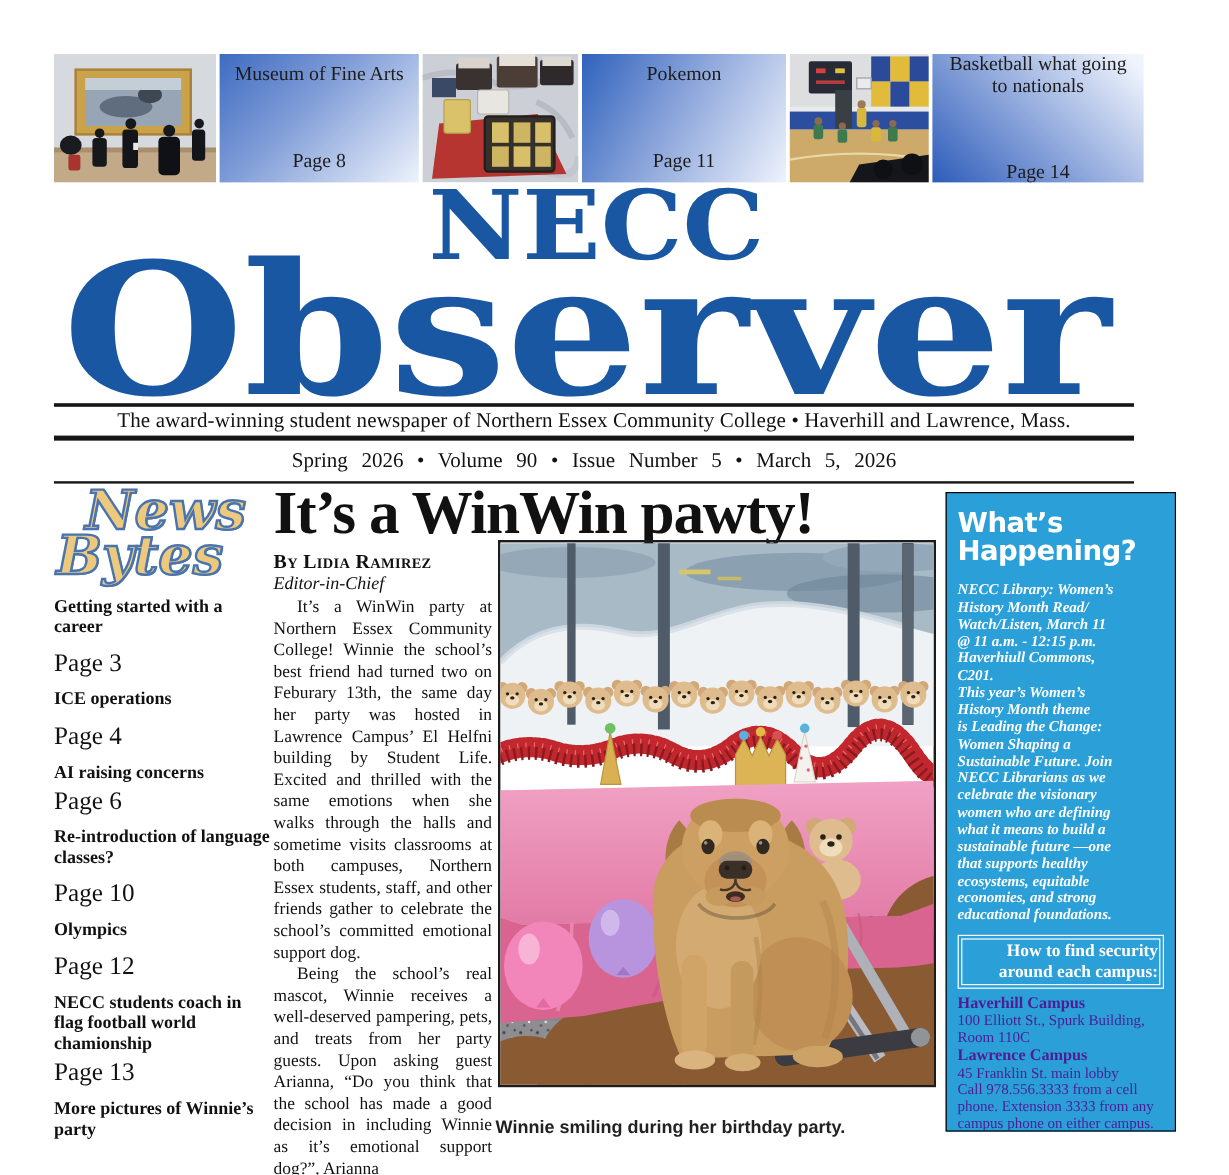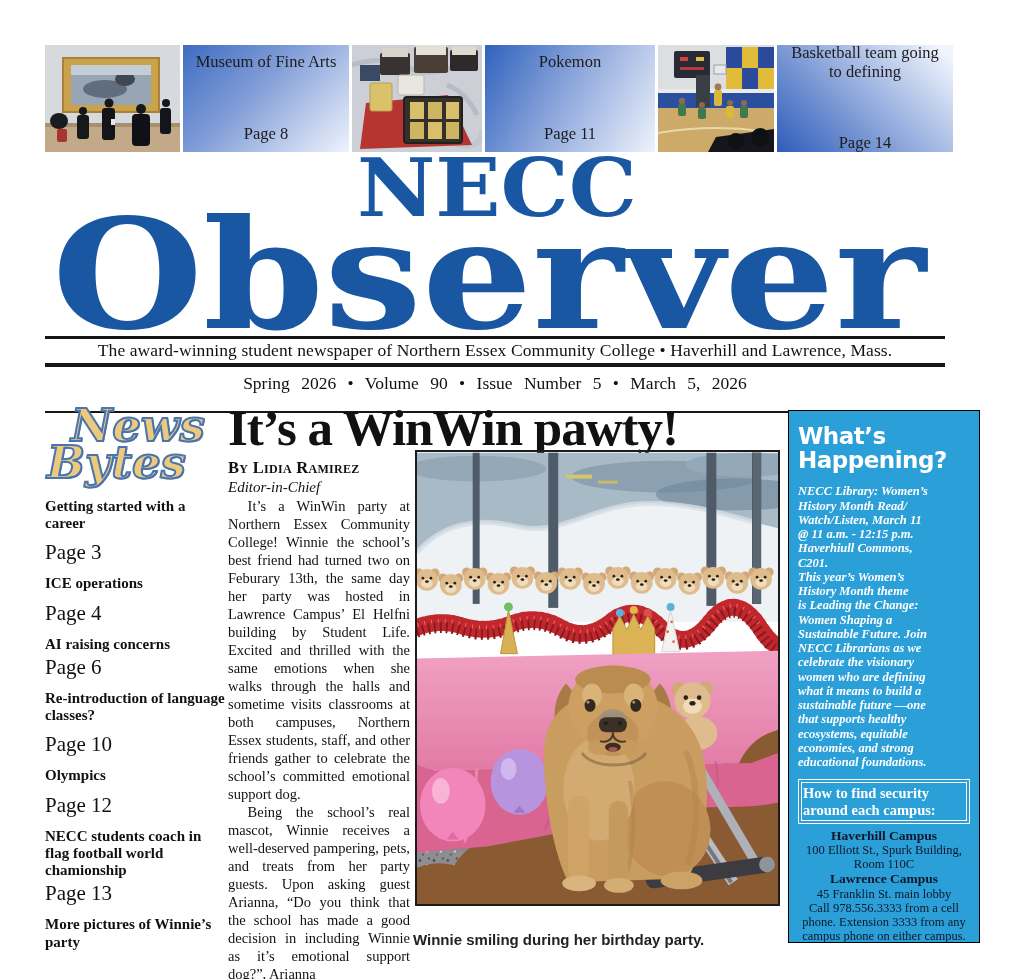--- a/index.html
+++ b/index.html
@@ -19,21 +19,21 @@
   .grad-c{background:linear-gradient(45deg,#2e5cba 0%,#8aa4da 45%,#f0f4fd 95%);}
   .gap3{margin-right:3px;}
 
   
   .masthead{position:absolute;left:45px;top:150px;width:900px;height:188px;}
   .tagline{position:absolute;left:45px;top:336px;width:900px;box-sizing:border-box;
            border-top:3px solid #161616;border-bottom:4px solid #161616;
            text-align:center;font-size:17.5px;padding:1px 0 2px;letter-spacing:.1px;}
   .dateline{position:absolute;left:45px;top:366px;width:900px;box-sizing:border-box;
             border-top:1.5px solid #161616;border-bottom:2.5px solid #161616;
-            text-align:center;font-size:17.5px;padding:6px 0 17px;word-spacing:7px;}
+            text-align:center;font-size:17.5px;padding:6px 0 7px;word-spacing:7px;}
 
   
   .newsbytes{position:absolute;left:45px;top:408px;width:181px;}
   .nb-logo{font-family:"DejaVu Serif",serif;font-style:italic;font-weight:bold;
            font-size:45px;line-height:.82;color:#edc97e;-webkit-text-stroke:2px #4a74ae;
            text-shadow:1px 1px 0 #4a74ae;}
   .nb-logo .l1{margin-left:26px;}
   .nb-logo .l2{margin-left:2px;}
   .nb-list{margin-top:16px;}
   .nb-item{margin-bottom:10px;}
@@ -55,22 +55,22 @@
            font-family:"Liberation Sans",sans-serif;font-weight:bold;font-size:15px;color:#222;}
 
   
   .happening{position:absolute;left:788px;top:410px;width:192px;height:533px;background:#2b9fd8;
              border:1.5px solid #000;box-sizing:border-box;padding:13px 9px 8px;overflow:hidden;}
   .wh-title{font-family:"DejaVu Sans","Liberation Sans",sans-serif;font-weight:bold;
             font-size:23px;line-height:1.05;color:#fff;letter-spacing:-.5px;}
   .wh-body{margin-top:12px;color:#fff;font-weight:bold;font-size:12.5px;line-height:1.14;
            white-space:pre-line;font-style:italic;}
   .sec-box{margin-top:10px;border:4px double #fff;padding:2px 1px;}
-  .sec-title{color:#fff;font-weight:bold;font-size:14.5px;line-height:1.12;text-align:left;}
-  .sec-info{margin-top:4px;color:#0f172a;font-size:12.5px;line-height:1.13;text-align:center;}
+  .sec-title{color:#fff;font-weight:bold;font-size:14.5px;line-height:1.12;text-align:right;}
+  .sec-info{margin-top:4px;color:#4c1d95;font-size:12.5px;line-height:1.13;}
   .sec-info .campus{font-weight:bold;font-size:13.5px;}
 </style>
 </head>
 <body>
 
 <div id="page">
 
   <div class="strip">
     <svg class="seg thumb gap3" width="135" height="107" viewBox="0 0 135 107">
       <rect width="135" height="107" fill="#d6d9dd"></rect>
@@ -155,21 +155,21 @@
       <circle cx="72" cy="58" r="3" fill="#8a6a50"></circle>
         <rect x="68" y="61" width="8" height="12" rx="2" fill="#d9b93a"></rect>
       <circle cx="86" cy="58" r="3" fill="#8a6a50"></circle>
         <rect x="82" y="61" width="8" height="12" rx="2" fill="#3e7a4e"></rect>
       <polygon points="58,92 116,84 116,107 50,107" fill="#14161c"></polygon>
       <circle cx="78" cy="96" r="8" fill="#0e1014"></circle>
         <circle cx="102" cy="92" r="9" fill="#0e1014"></circle>
     </svg>
 
     <div class="seg panel grad-c" style="width:176px">
-      <div class="p-title">Basketball team going to defining</div>
+      <div class="p-title">Basketball what going to nationals</div>
       <div class="p-page">Page 14</div>
     </div>
   </div>
 
   <svg class="masthead" viewBox="0 0 900 188">
     <text x="452" y="66" text-anchor="middle" textLength="280" lengthAdjust="spacingAndGlyphs" font-family="DejaVu Serif, serif" font-weight="bold" font-size="80" fill="#1a57a3">NECC</text>
     <text x="444" y="178" text-anchor="middle" textLength="874" lengthAdjust="spacingAndGlyphs" font-family="DejaVu Serif, serif" font-weight="bold" font-size="152" fill="#1a57a3">Observer</text>
   </svg>
 
   <div class="tagline">The award-winning student newspaper of Northern Essex Community College • Haverhill and Lawrence, Mass.</div>

